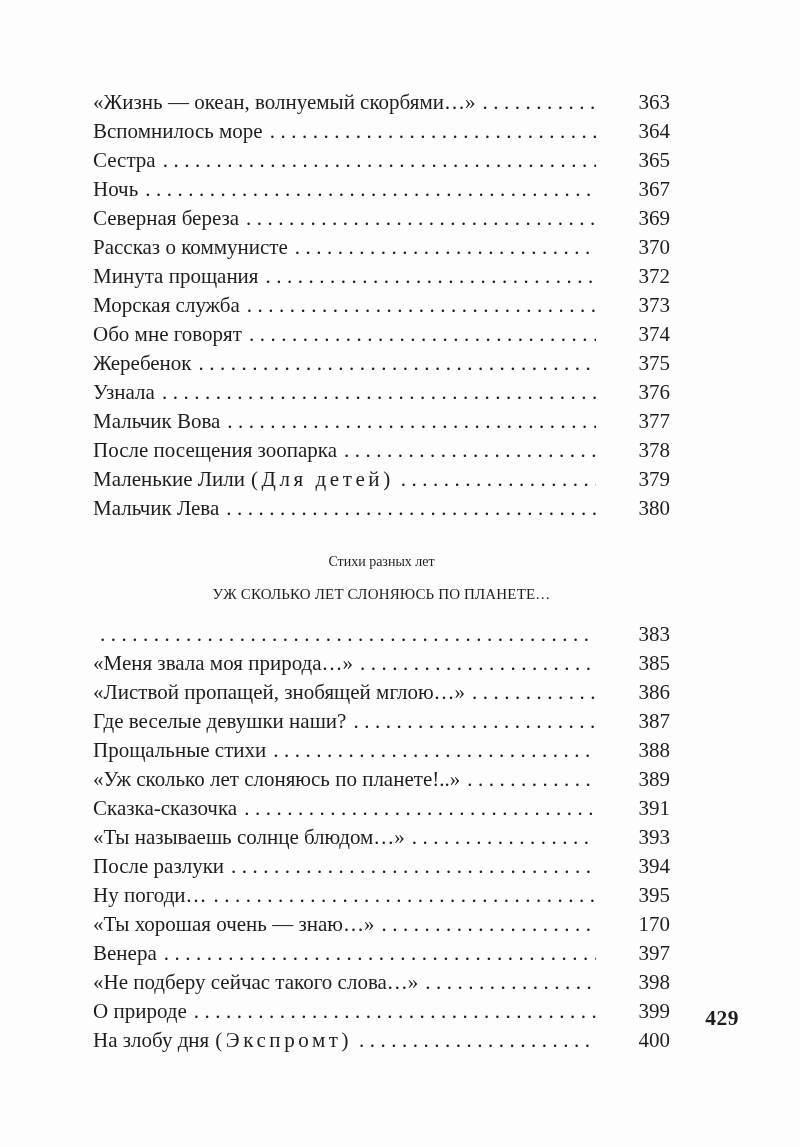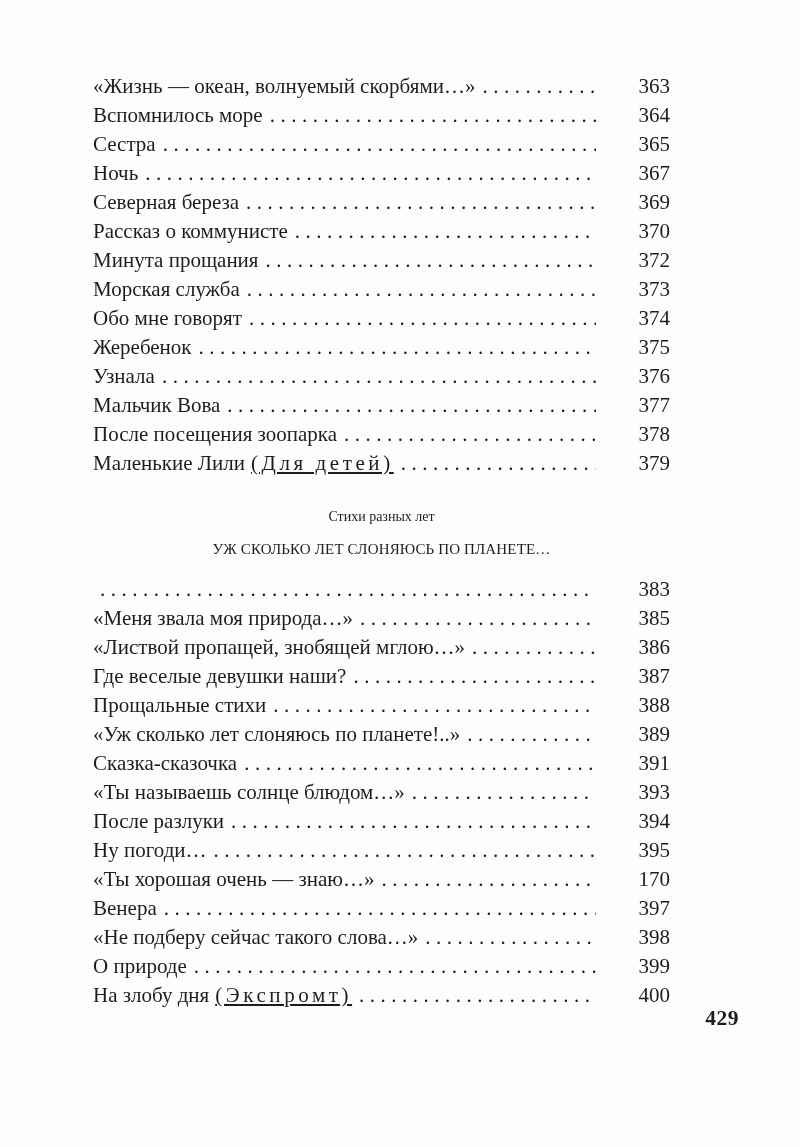--- a/index.html
+++ b/index.html
@@ -14,36 +14,35 @@
     height: 1147px;
     margin: 0 auto;
     background: var(--bg, #fdfdfd);
     color: var(--text, #1d1d1b);
     font-family: "Liberation Serif", "DejaVu Serif", serif;
     overflow: hidden;
   }
   .toc {
     position: absolute;
     left: 93px;
-    top: 72px;
+    top: 88px;
     width: 577px;
   }
   .toc-row {
     display: flex;
     align-items: baseline;
     height: 29px;
     font-size: 21px;
     line-height: 29px;
     white-space: nowrap;
   }
   .toc-title { white-space: nowrap; }
   .toc-title .spaced {
     letter-spacing: 0.17em;
     margin-left: 6px;
-    text-decoration: underline;
   }
   .leader {
     flex: 1 1 auto;
     min-width: 0;
     overflow: hidden;
     white-space: nowrap;
     margin: 0 7px;
     letter-spacing: 5.5px;
     color: var(--text, #1d1d1b);
   }
@@ -143,20 +142,25 @@
       <div class="toc-row">
         <span class="toc-title"><span>После посещения зоопарка</span></span>
         <span class="leader"></span>
         <span class="page-num">378</span>
       </div>
       <div class="toc-row">
         <span class="toc-title"><span>Маленькие Лили</span><span class="spaced">(Для детей)</span></span>
         <span class="leader"></span>
         <span class="page-num">379</span>
       </div>
+      <div class="toc-row">
+        <span class="toc-title"><span>Мальчик Лева</span></span>
+        <span class="leader"></span>
+        <span class="page-num">380</span>
+      </div>
       <header class="section-heading">
         <div class="heading-sub">Стихи разных лет</div>
         <div class="heading-main">УЖ СКОЛЬКО ЛЕТ СЛОНЯЮСЬ ПО ПЛАНЕТЕ…</div>
       </header>
       <div class="toc-row">
         <span class="leader"></span>
         <span class="page-num">383</span>
       </div>
       <div class="toc-row">
         <span class="toc-title"><span>«Меня звала моя природа…»</span></span>

